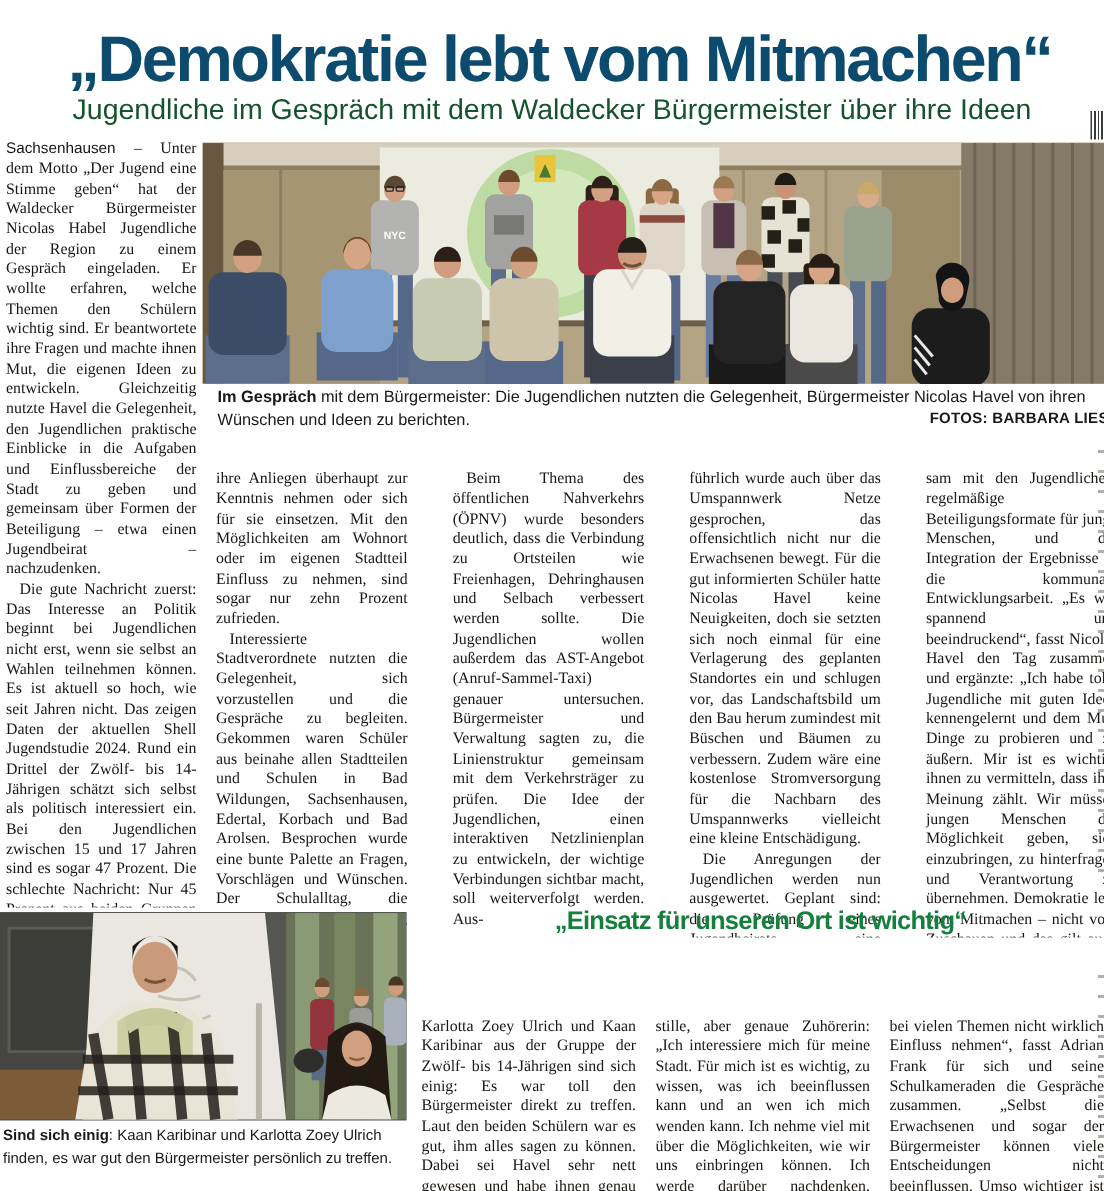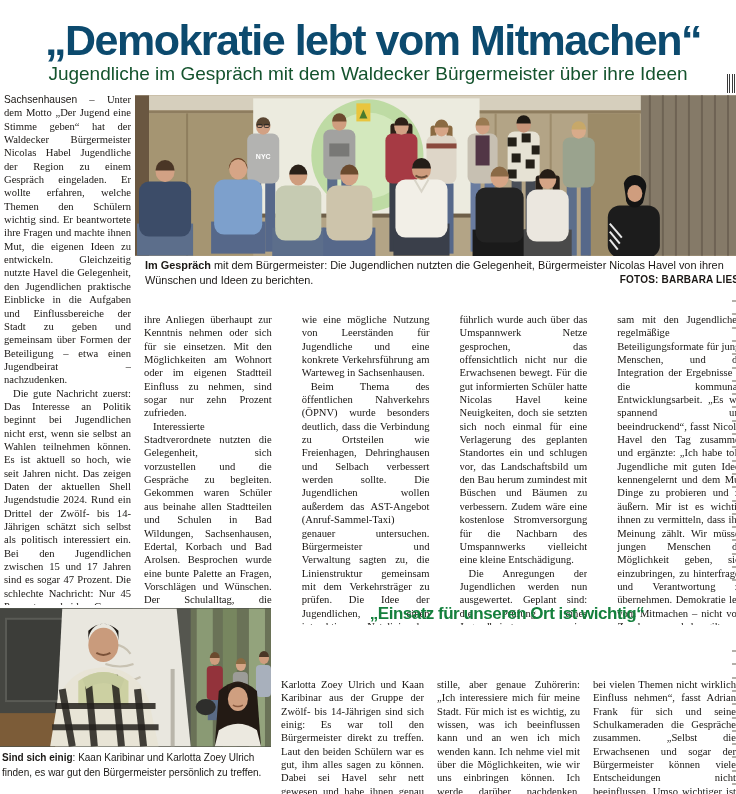--- a/index.html
+++ b/index.html
@@ -225,21 +225,20 @@
     <span class="cap-lead">Im Gespräch</span><span> mit dem Bürgermeister: Die Jugendlichen nutzten die Gelegenheit, Bürgermeister Nicolas Havel von ihren Wünschen und Ideen zu berichten.</span>
     <span class="credit">FOTOS: BARBARA LIESE</span>
   </div>
 
   <div class="below-row">
     <div class="col bcol">
       <p>ihre Anliegen überhaupt zur Kenntnis nehmen oder sich für sie einsetzen. Mit den Möglichkeiten am Wohnort oder im eigenen Stadtteil Einfluss zu nehmen, sind sogar nur zehn Prozent zufrieden.</p>
       <p class="ind">Interessierte Stadtverordnete nutzten die Gelegenheit, sich vorzustellen und die Gespräche zu begleiten. Gekommen waren Schüler aus beinahe allen Stadtteilen und Schulen in Bad Wildungen, Sachsenhausen, Edertal, Korbach und Bad Arolsen. Besprochen wurde eine bunte Palette an Fragen, Vorschlägen und Wünschen. Der Schulalltag, die Bedeutung von Social Media, Handyverbot, Ganztagsbetreuung oder die Planung und Gestaltung von Sportstätten wurden ebenso besprochen,</p>
     </div>
     <div class="col bcol">
-      <p>wie eine mögliche Nutzung von Leerständen für Jugendliche und eine konkrete Verkehrsführung am Warteweg in Sachsenhausen.</p>
       <p class="ind">Beim Thema des öffentlichen Nahverkehrs (ÖPNV) wurde besonders deutlich, dass die Verbindung zu Ortsteilen wie Freienhagen, Dehringhausen und Selbach verbessert werden sollte. Die Jugendlichen wollen außerdem das AST-Angebot (Anruf-Sammel-Taxi) genauer untersuchen. Bürgermeister und Verwaltung sagten zu, die Linienstruktur gemeinsam mit dem Verkehrsträger zu prüfen. Die Idee der Jugendlichen, einen interaktiven Netzlinienplan zu entwickeln, der wichtige Verbindungen sichtbar macht, soll weiterverfolgt werden. Aus-</p>
     </div>
     <div class="col bcol">
       <p>führlich wurde auch über das Umspannwerk Netze gesprochen, das offensichtlich nicht nur die Erwachsenen bewegt. Für die gut informierten Schüler hatte Nicolas Havel keine Neuigkeiten, doch sie setzten sich noch einmal für eine Verlagerung des geplanten Standortes ein und schlugen vor, das Landschaftsbild um den Bau herum zumindest mit Büschen und Bäumen zu verbessern. Zudem wäre eine kostenlose Stromversorgung für die Nachbarn des Umspannwerks vielleicht eine kleine Entschädigung.</p>
       <p class="ind">Die Anregungen der Jugendlichen werden nun ausgewertet. Geplant sind: die Prüfung eines Jugendbeirats, eine Weiterarbeit am Thema ÖPNV gemein-</p>
     </div>
     <div class="col bcol">
       <p>sam mit den Jugendlichen, regelmäßige Beteiligungsformate für junge Menschen, und die Integration der Ergebnisse in die kommunale Entwicklungsarbeit. „Es war spannend und beeindruckend“, fasst Nicolas Havel den Tag zusammen und ergänzte: „Ich habe tolle Jugendliche mit guten Ideen kennengelernt und dem Mut, Dinge zu probieren und zu äußern. Mir ist es wichtig, ihnen zu vermitteln, dass ihre Meinung zählt. Wir müssen jungen Menschen die Möglichkeit geben, sich einzubringen, zu hinterfragen und Verantwortung zu übernehmen. Demokratie lebt vom Mitmachen – nicht vom Zuschauen und das gilt auch für unser Zusammenleben hier in Waldeck“.</p>
       <div class="byline">BARBARA FOTOS</div>
     </div>

